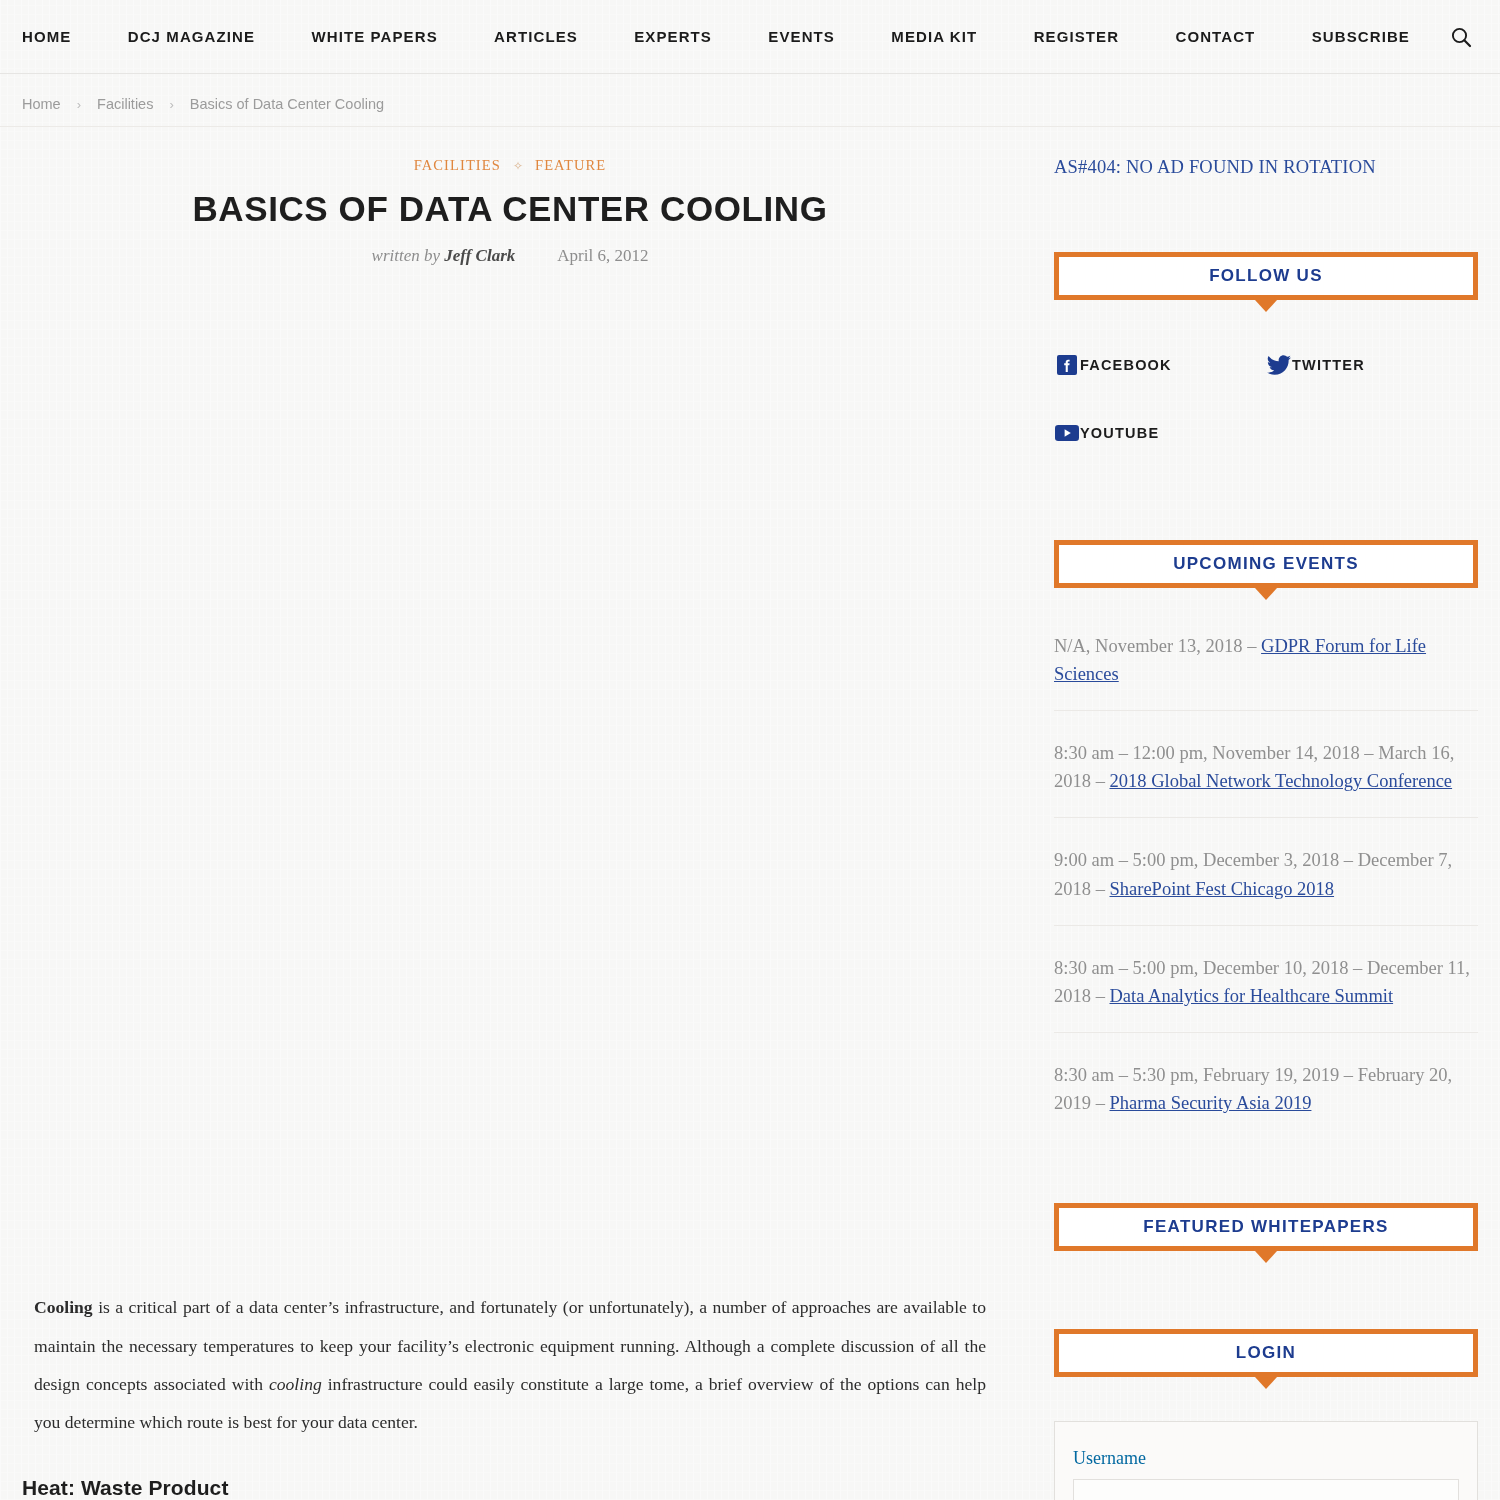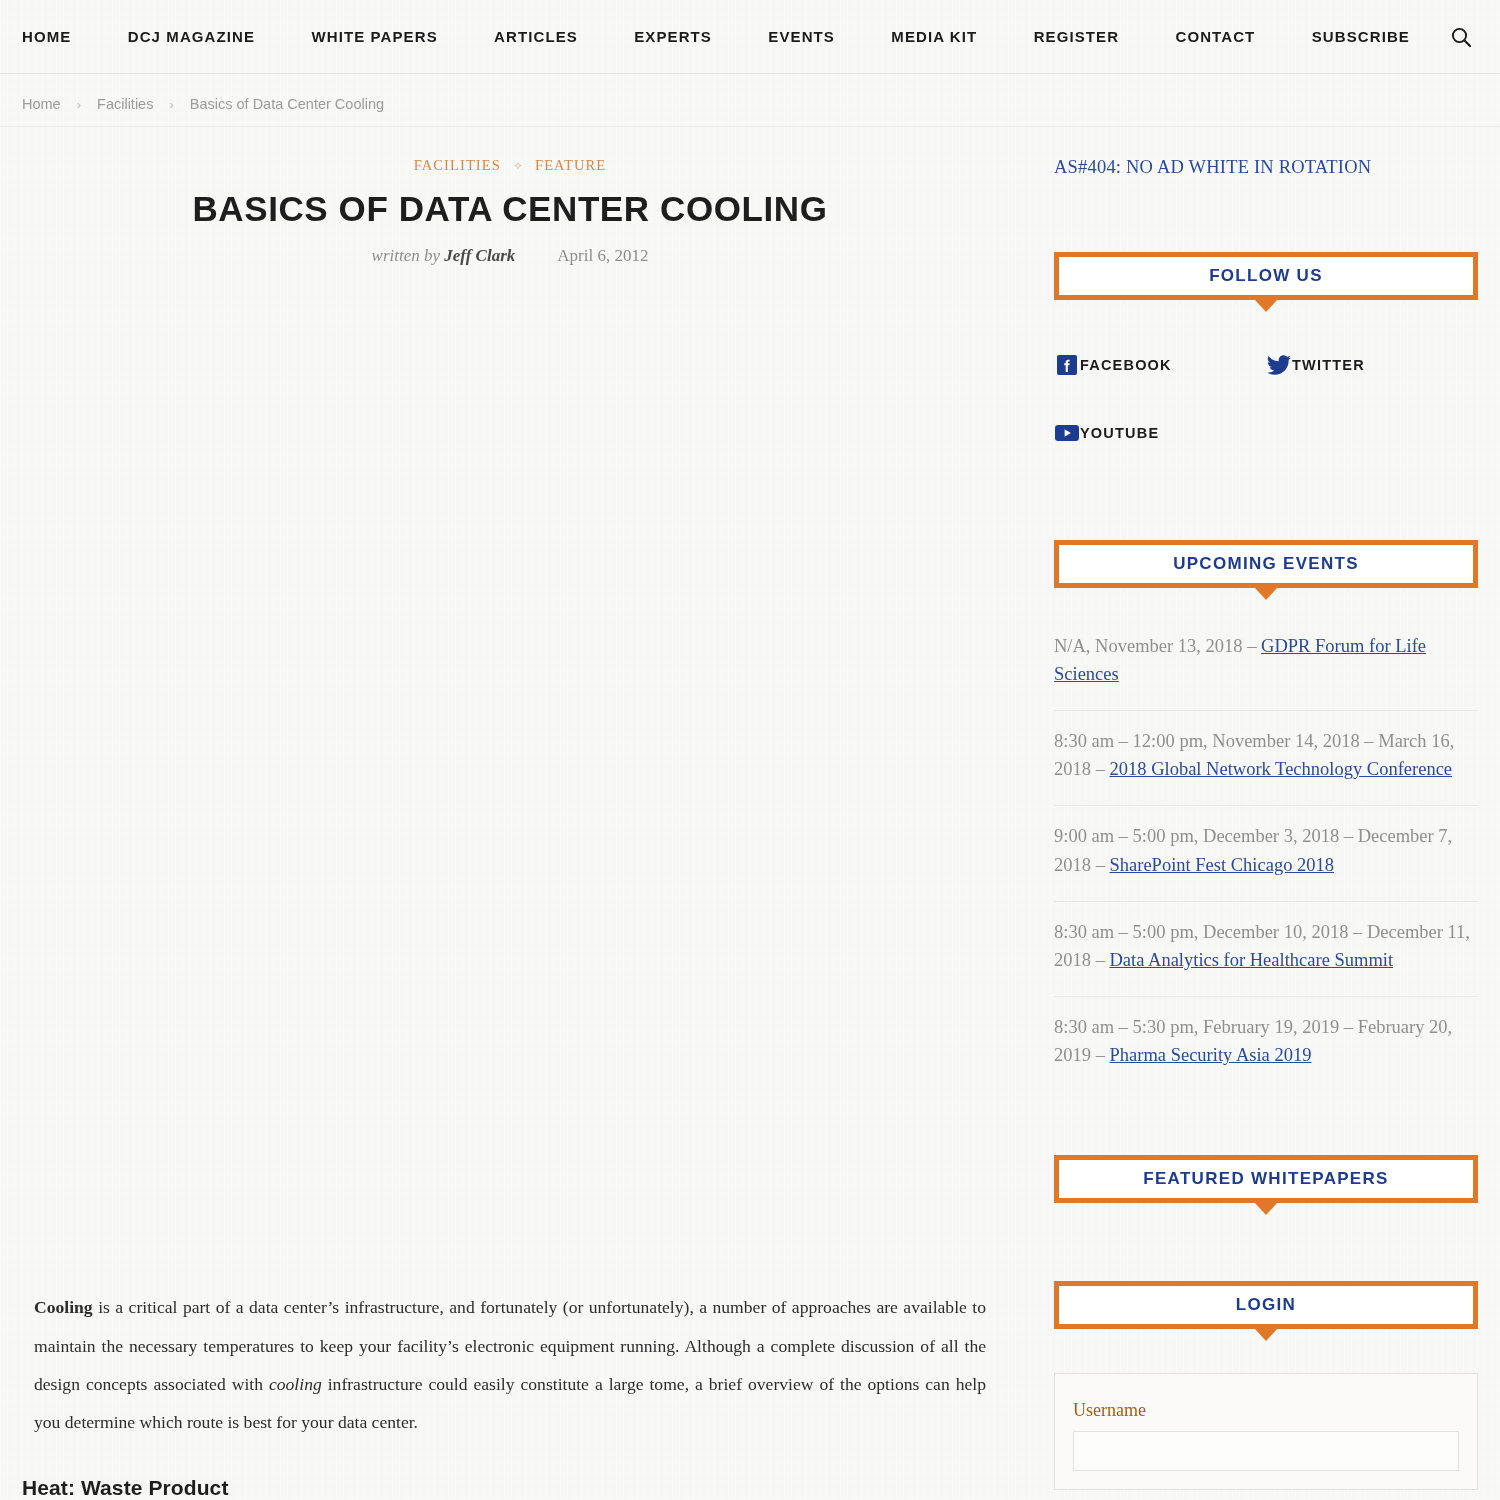--- a/index.html
+++ b/index.html
@@ -247,42 +247,42 @@
   }
 
   
   .events { margin-top: 44px; }
   .event {
     font-family: "Liberation Serif", serif;
     font-size: 18.5px;
     line-height: 1.52;
     color: #8f8f8f;
     padding-bottom: 22px;
-    margin-bottom: 16px;
+    margin-bottom: 28px;
     border-bottom: 1px solid #ebe9e6;
   }
   .event:last-child { border-bottom: none; }
   .event a {
     color: #2a4b9b;
     text-decoration: underline;
     cursor: pointer;
   }
 
   
   .login-box {
     border: 1px solid #e2e0dd;
     background: #fbfaf9;
     padding: 26px 18px 18px 18px;
     margin-top: 44px;
     box-sizing: border-box;
   }
   .field-label {
     font-family: "Liberation Serif", serif;
     font-size: 18px;
-    color: #a16207;
+    color: #0369a1;
     margin-bottom: 10px;
   }
   .field-input {
     width: 100%;
     height: 40px;
     border: 1px solid #e2e0dd;
     background: #fdfdfc;
     box-sizing: border-box;
     margin-bottom: 22px;
     font-family: "Liberation Serif", serif;
@@ -349,21 +349,21 @@
 
       <div class="feature-media"></div>
 
       <p class="body-copy"><b>Cooling</b><span> is a critical part of a data center’s infrastructure, and fortunately (or unfortunately), a number of approaches are available to maintain the necessary temperatures to keep your facility’s electronic equipment running. Although a complete discussion of all the design concepts associated with </span><i>cooling</i><span> infrastructure could easily constitute a large tome, a brief overview of the options can help you determine which route is best for your data center.</span></p>
 
       <h2 class="sub-head">Heat: Waste Product</h2>
     </div>
 
     <div class="side-col">
 
-      <div class="ad-note">AS#404: NO AD WHITE IN ROTATION</div>
+      <div class="ad-note">AS#404: NO AD FOUND IN ROTATION</div>
 
       <div class="widget">
         <div class="widget-head">
           <div class="wh-inner">
             <span class="widget-title">FOLLOW US</span>
           </div>
         </div>
         <div class="social-grid">
 
           <div class="social-item">

